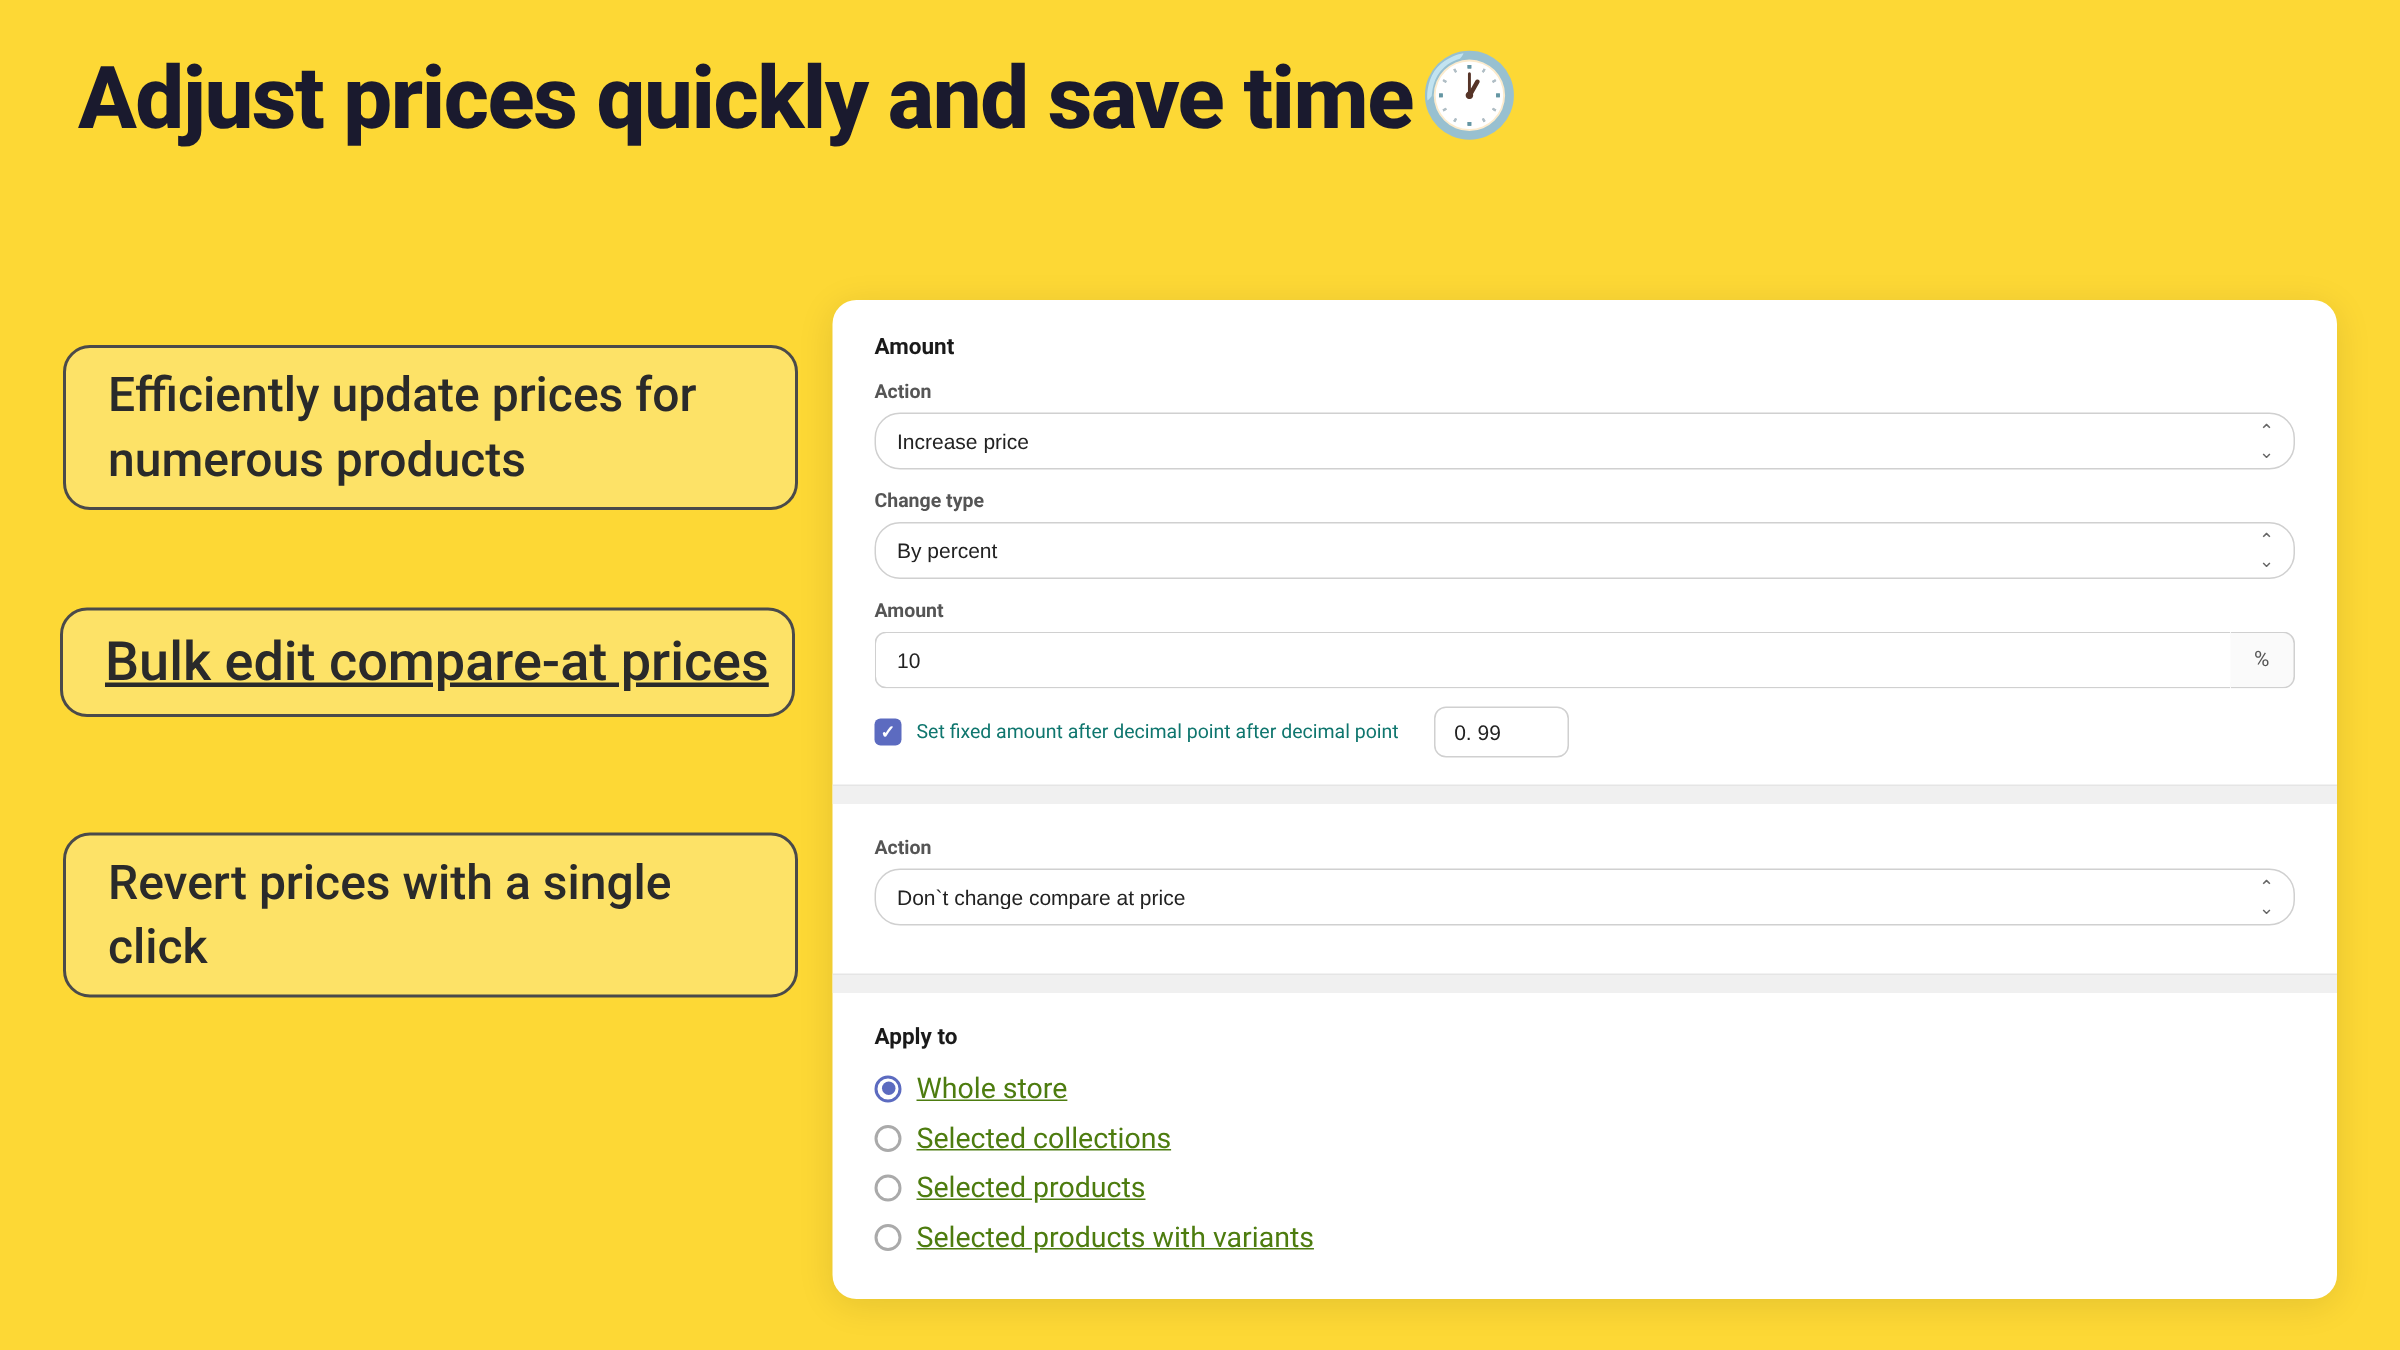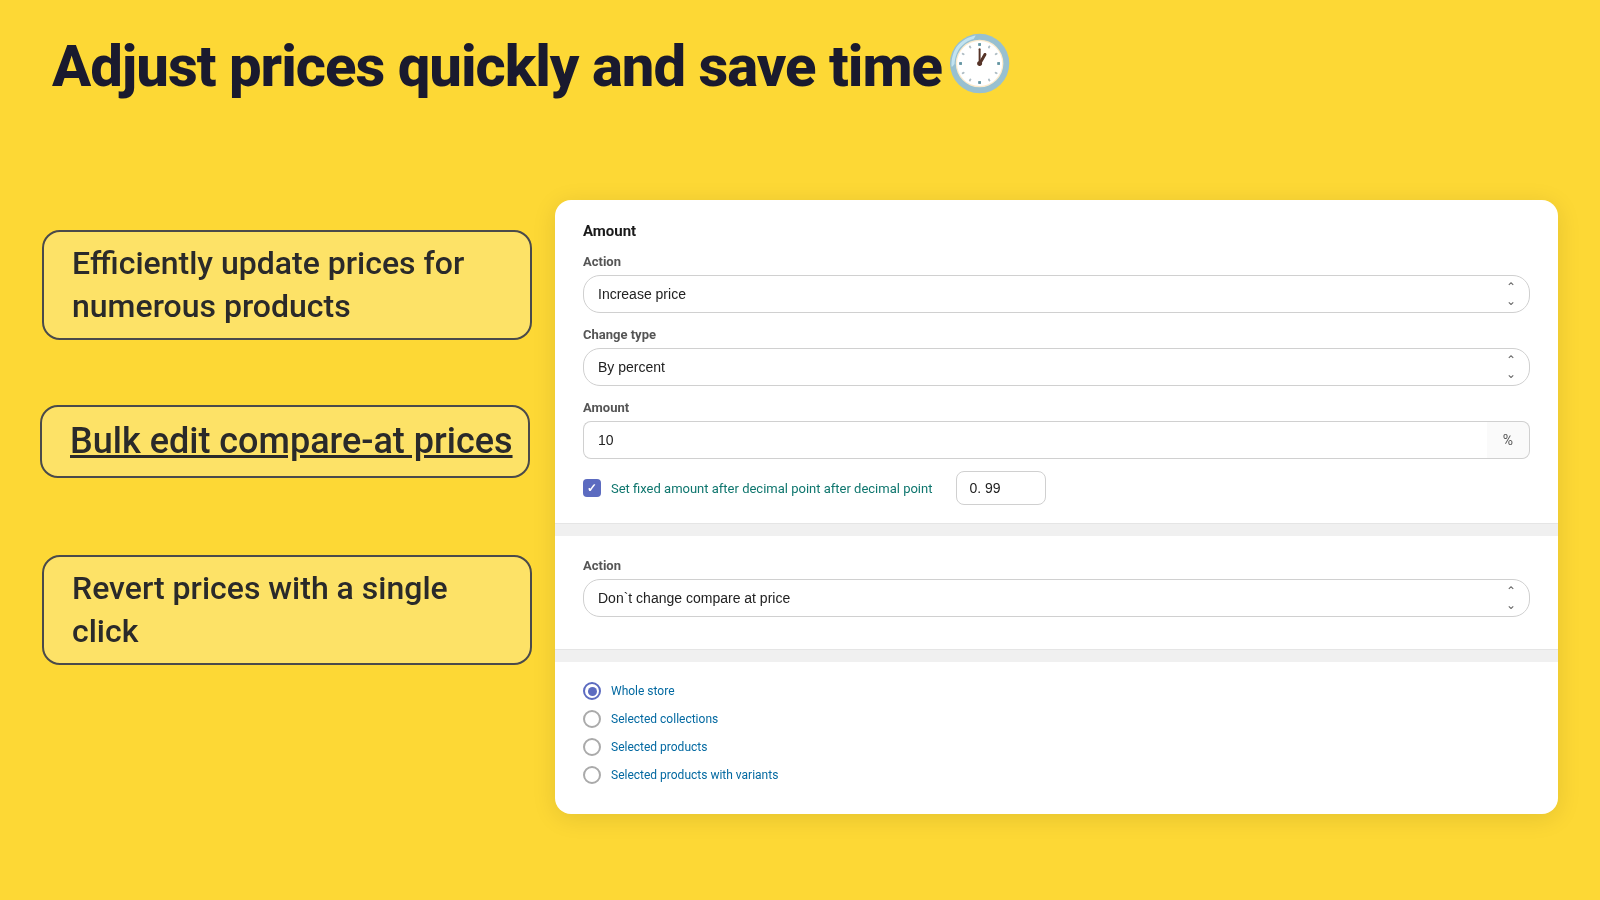--- a/index.html
+++ b/index.html
@@ -233,22 +233,23 @@
     }
 
     .radio-inner {
       width: 9px;
       height: 9px;
       border-radius: 50%;
       background: #5c6bc0;
     }
 
     .radio-label {
-      font-size: 12px;
-      color: #0369a1;
+      font-size: 19px;
+      color: #4d7c0f;
+      text-decoration: underline;
     }
 
     .divider-section {
       height: 12px;
       background: #f0f0f0;
     }
   </style>
 </head>
 <body>
 
@@ -312,20 +313,21 @@
       <select class="select-field">
         <option>Don`t change compare at price</option>
       </select>
       <span class="select-arrow">⌃<br>⌄</span>
     </div>
   </div>
 
   <div class="divider-section"></div>
 
   <div class="apply-section">
+    <div class="apply-title">Apply to</div>
 
     <div class="radio-row">
       <div class="radio-outer selected">
         <div class="radio-inner"></div>
       </div>
       <span class="radio-label">Whole store</span>
     </div>
 
     <div class="radio-row">
       <div class="radio-outer"></div>

